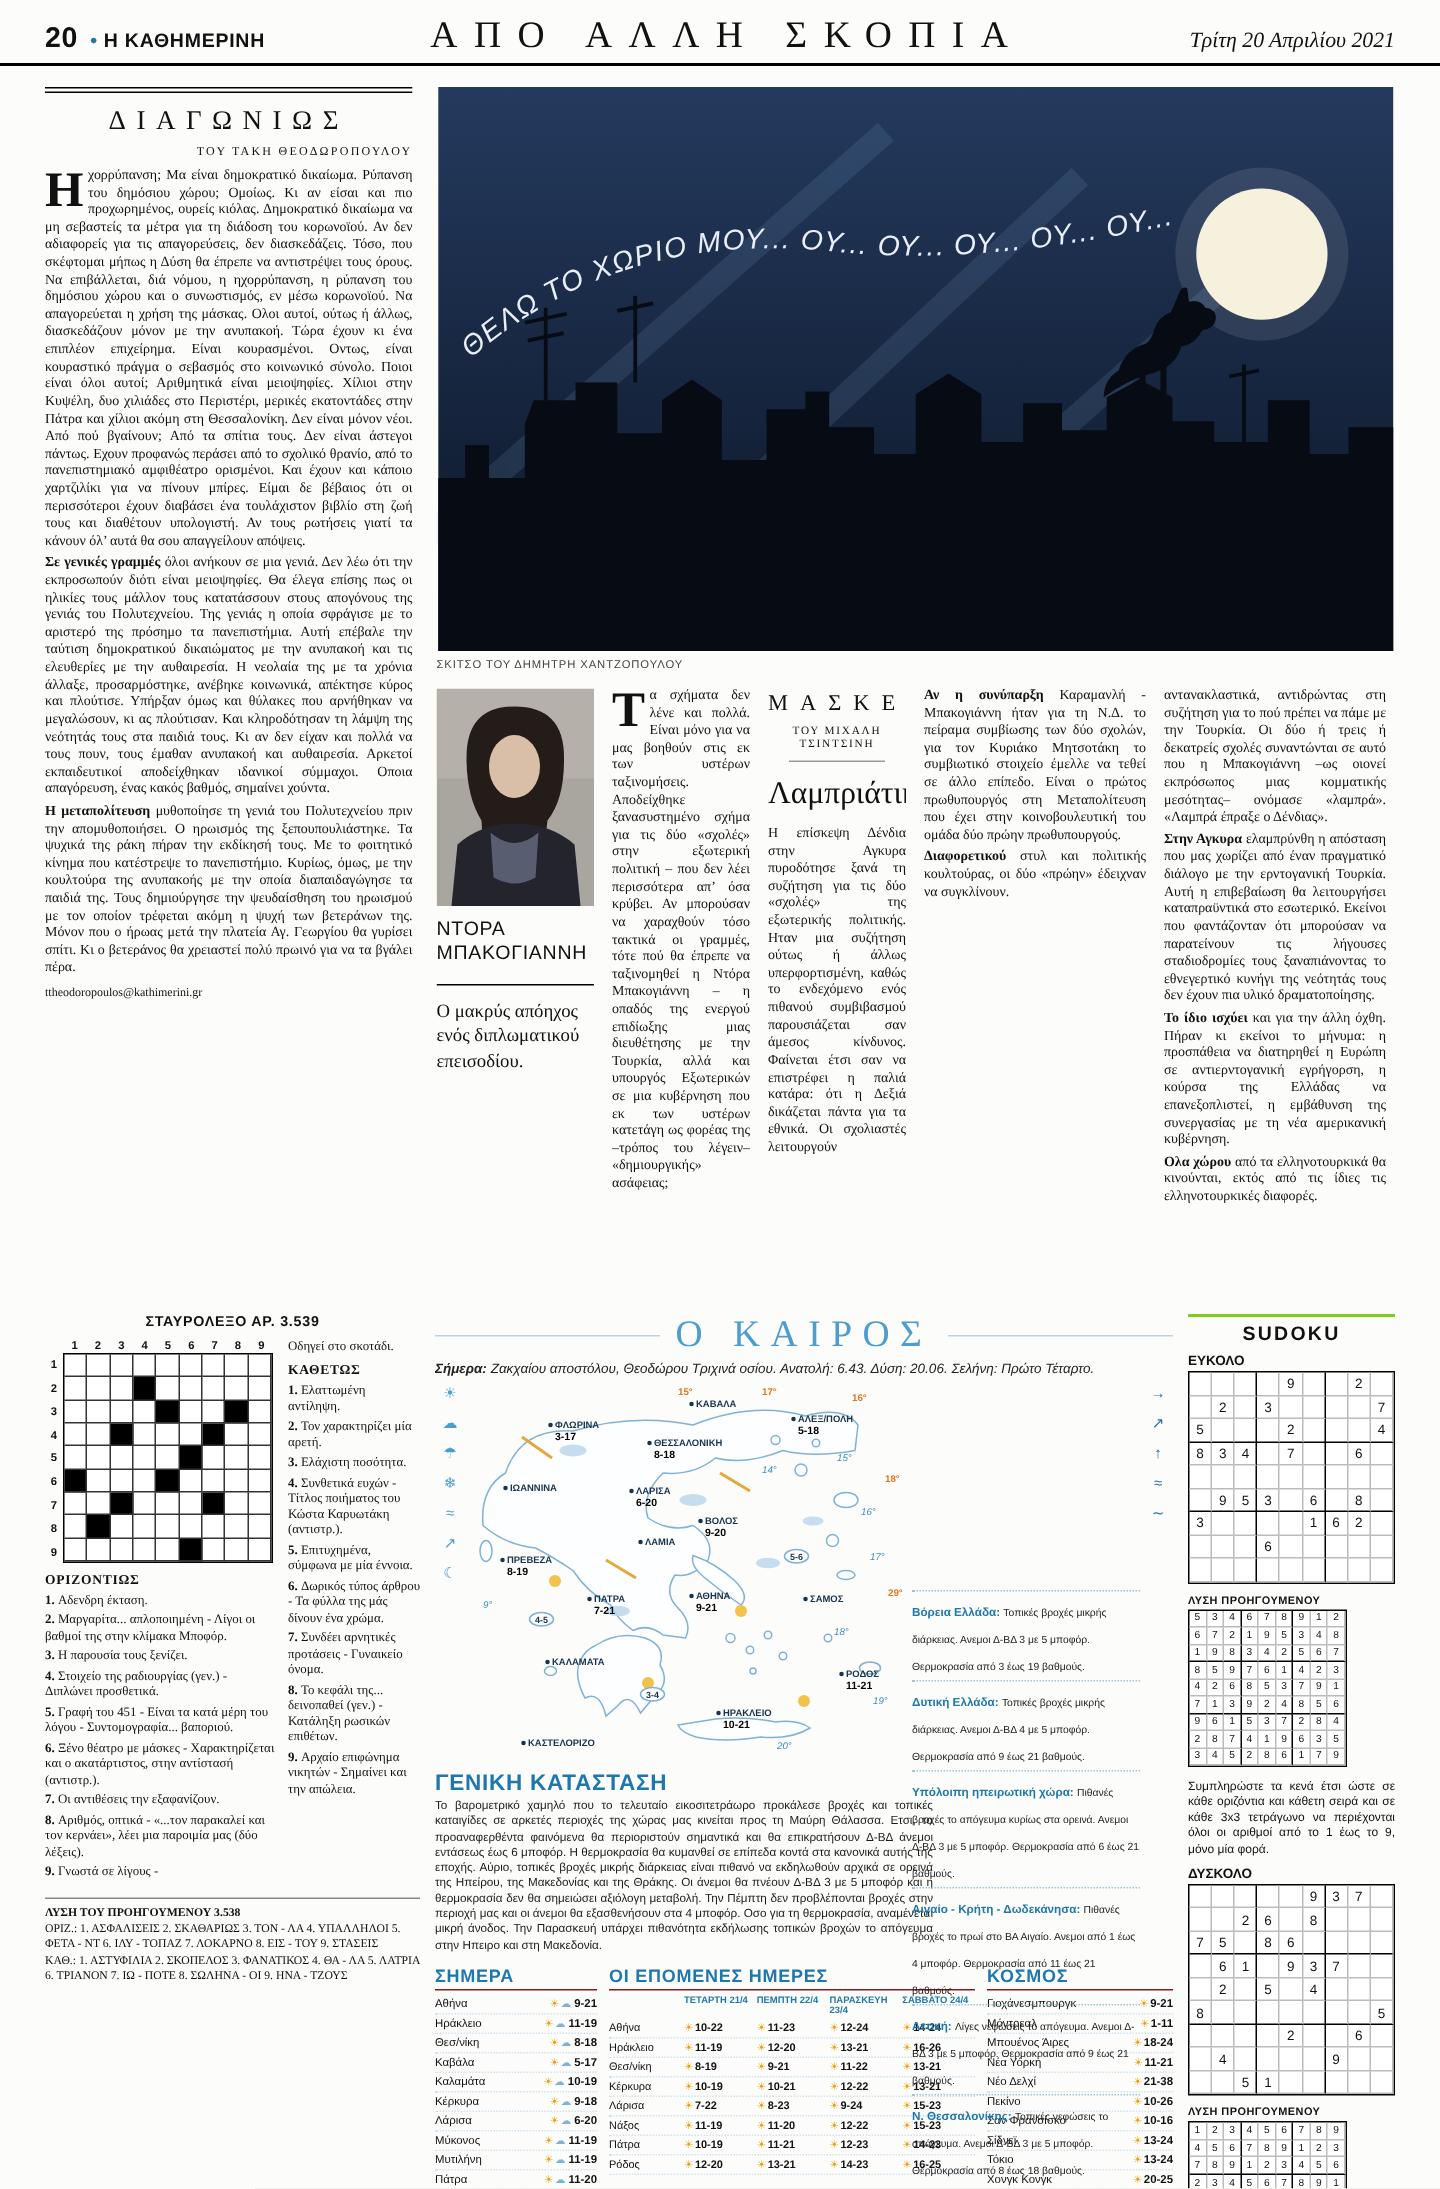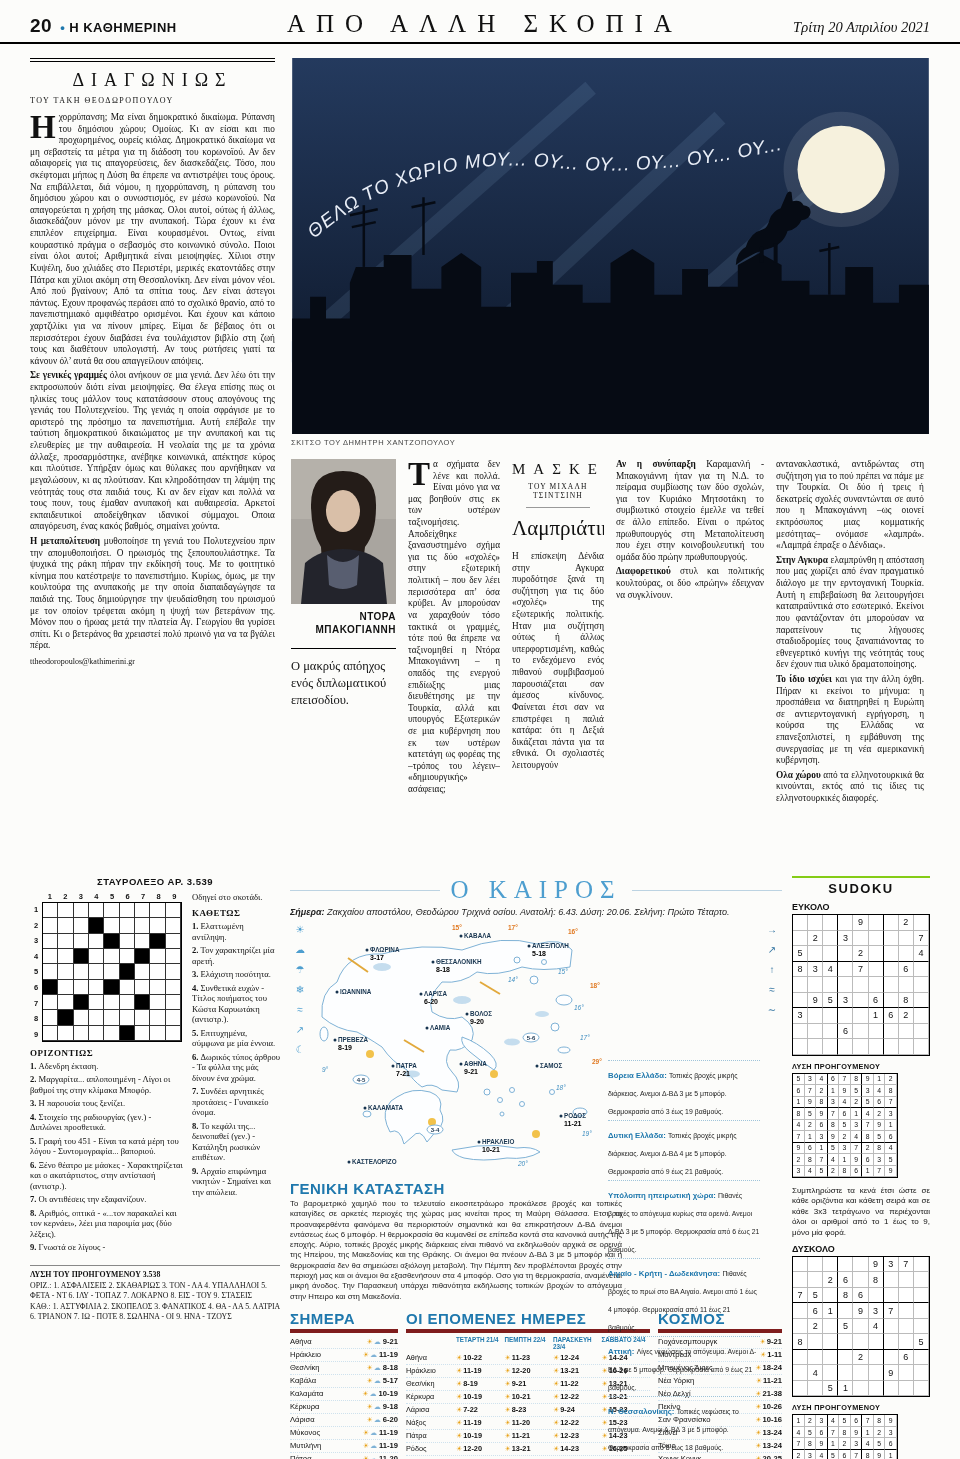--- a/index.html
+++ b/index.html
@@ -11,35 +11,35 @@
   .mh-left .pagenum{font-size:19px;margin-right:4px;}
   .mh-left .dot{color:#1f78ad;margin:0 4px;}
   .mh-center{font-size:25px;letter-spacing:11px;font-weight:normal;}
   .mh-right{font-style:italic;font-size:14.5px;}
   
   .top{display:grid;grid-template-columns:245px 1fr;gap:16px;padding:14px 30px 0;height:806px;overflow:hidden;}
   .diag{overflow:hidden;}
   .diag-rule{border-top:1px solid #000;margin-bottom:2px;}
   .diag-rule2{border-top:1px solid #000;padding-top:8px;}
   .diag-title{text-align:center;font-size:18px;letter-spacing:7px;}
-  .diag-byline{text-align:left;font-size:8px;letter-spacing:1.5px;margin:5px 0 7px;}
+  .diag-byline{text-align:right;font-size:8px;letter-spacing:1.5px;margin:5px 0 7px;}
   .diag-headline{font-size:22px;font-weight:normal;line-height:1.12;margin:4px 0 10px;border-top:1px solid #aaa;padding-top:9px;}
   .bodytext p{font-size:9.3px;line-height:1.25;text-align:justify;margin:0 0 3px;}
   .bodytext .lead{font-weight:bold;}
   .dc{float:left;font-size:33px;line-height:.82;padding:2px 3px 0 0;font-weight:bold;}
   .diag-email{font-size:8px;margin-top:5px;}
   
   .cartoon{margin:0;}
   .cartoon svg{display:block;width:100%;height:376px;}
   .speech{font-family:"Liberation Sans","DejaVu Sans",sans-serif;font-style:italic;font-size:19px;letter-spacing:1px;fill:#e9eef7;}
   .credit{text-align:left;font-size:7.5px;letter-spacing:.6px;color:#444;font-family:"Liberation Sans","DejaVu Sans",sans-serif;margin:4px 0 12px;}
   
   .feature{display:grid;grid-template-columns:105px 92px 92px 148px 148px;gap:12px;height:352px;overflow:hidden;}
   .f-photo svg{display:block;width:105px;height:145px;}
-  .f-name{font-family:"Liberation Sans","DejaVu Sans",sans-serif;font-weight:bold;font-size:10px;line-height:1.25;margin-top:7px;letter-spacing:.5px;text-align:right;}
+  .f-name{font-family:"Liberation Sans","DejaVu Sans",sans-serif;font-weight:normal;font-size:13px;line-height:1.25;margin-top:7px;letter-spacing:.5px;}
   .f-caption{font-size:12.5px;line-height:1.35;margin-top:12px;border-top:1px solid #000;padding-top:9px;}
   .f-col{overflow:hidden;}
   .m-title{text-align:center;font-size:15px;letter-spacing:8px;margin-top:2px;}
   .m-byline{text-align:center;font-size:7.5px;letter-spacing:1.2px;margin:4px 14px 8px;border-bottom:1px solid #999;padding-bottom:7px;}
   .m-headline{font-size:21px;font-weight:normal;margin:8px 0 10px;}
   
   .bottom{display:grid;grid-template-columns:250px 492px 138px;gap:10px;padding:12px 30px 0;height:596px;overflow:hidden;}
   
   .cw{font-size:8.6px;overflow:hidden;}
   .cw-header{text-align:center;font-family:"Liberation Sans","DejaVu Sans",sans-serif;font-weight:bold;font-size:9.5px;letter-spacing:.5px;margin-bottom:4px;}
@@ -70,21 +70,21 @@
   .wx-legend-left{left:0;}
   .wx-legend-right{right:0;color:#2b6f9e;}
   .wx-regions{position:absolute;right:22px;top:138px;width:152px;}
   .wxreg{border-top:1px dotted #9fc4da;padding:2.5px 0;}
   .wxreg .rname{font-weight:bold;color:#1f78ad;font-size:7.8px;}
   .wxreg .rtext{font-size:6.9px;line-height:1.3;color:#222;text-align:justify;}
   .wx-general{width:332px;margin-top:6px;}
   .wx-general h4{color:#1f78ad;font-size:15px;margin:0 0 2px;letter-spacing:.5px;}
   .wx-general p{font-size:7.8px;line-height:1.32;text-align:justify;margin:0;color:#1b1b1b;}
   .wx-tables{display:grid;grid-template-columns:108px 244px 124px;gap:8px;margin-top:8px;}
-  .wx-tables h4{color:#1f78ad;font-size:15px;margin:0 0 3px;border-bottom:4px solid #7f1d1d;padding-bottom:2px;letter-spacing:.5px;}
+  .wx-tables h4{color:#1f78ad;font-size:12px;margin:0 0 3px;border-bottom:1px solid #7f1d1d;padding-bottom:2px;letter-spacing:.5px;}
   .wxrow{display:flex;align-items:center;font-size:7.6px;border-bottom:1px dotted #cfe2ee;padding:1.5px 0;}
   .wxrow .wxname{flex:1;}
   .sun{color:#e8a013;font-size:7px;margin-right:1px;}
   .cloudg{color:#7fb2d6;font-size:7px;margin-right:2px;}
   .wxtemp{font-weight:bold;white-space:nowrap;}
   .wx-next-days{display:grid;grid-template-columns:50px repeat(4,1fr);font-size:6.3px;font-weight:bold;color:#1f78ad;margin-bottom:2px;}
   .wxnrow{display:grid;grid-template-columns:50px repeat(4,1fr);font-size:7.3px;border-bottom:1px dotted #cfe2ee;padding:1.5px 0;align-items:center;}
   .wxnrow .city{font-weight:normal;}
   .wxncell{white-space:nowrap;}
   

